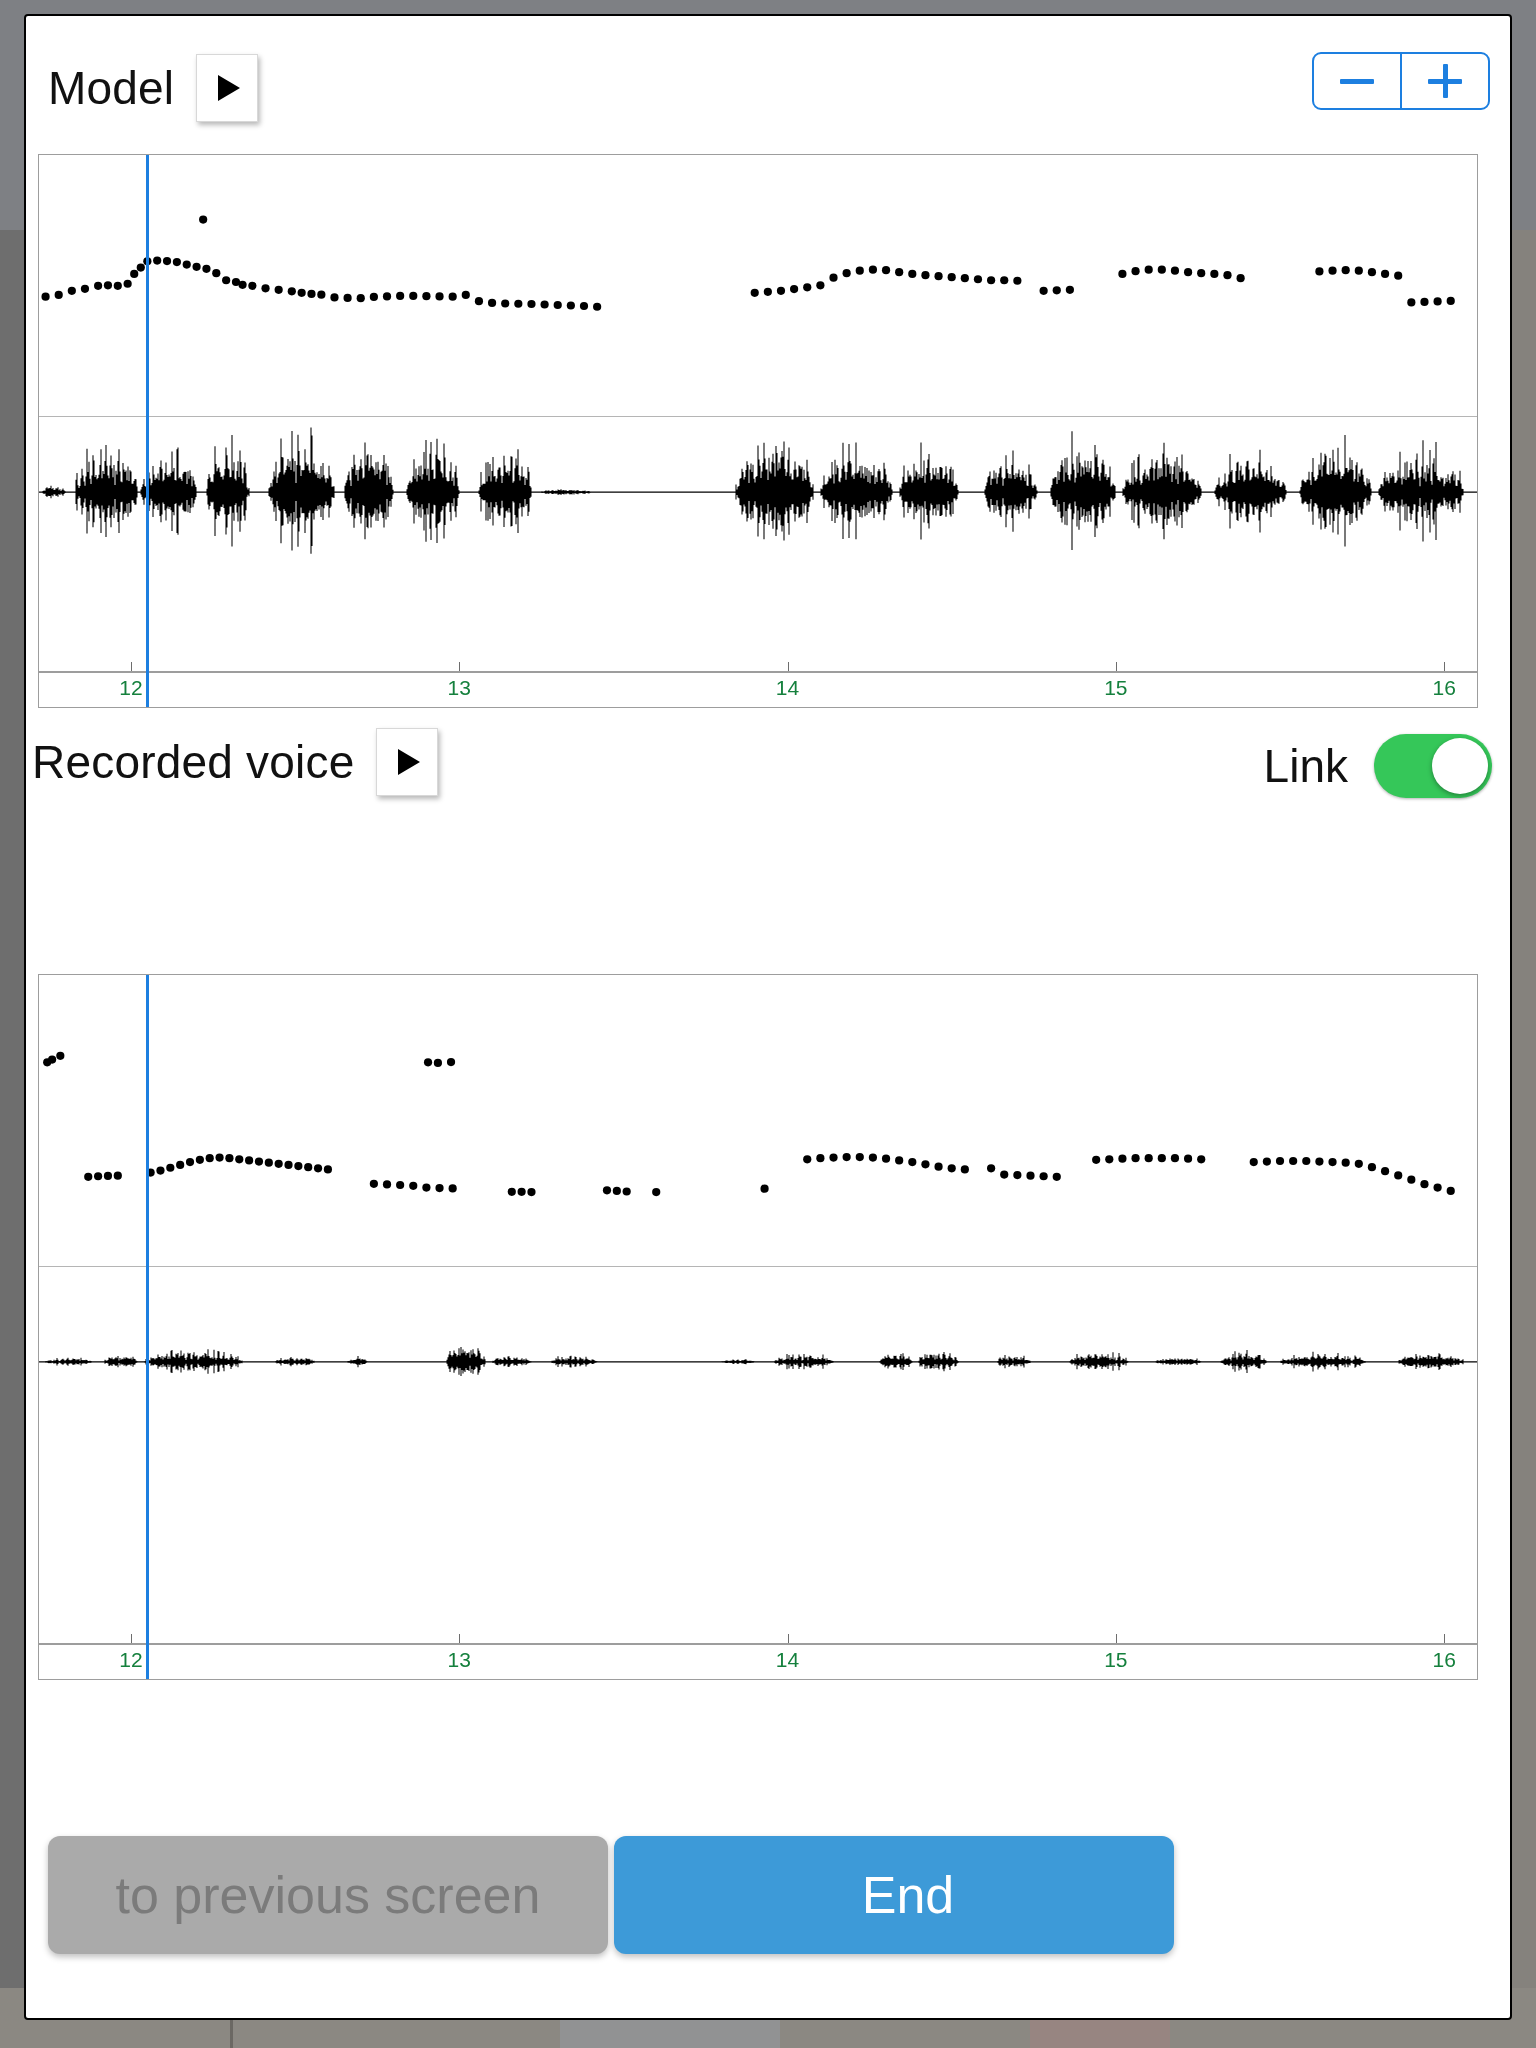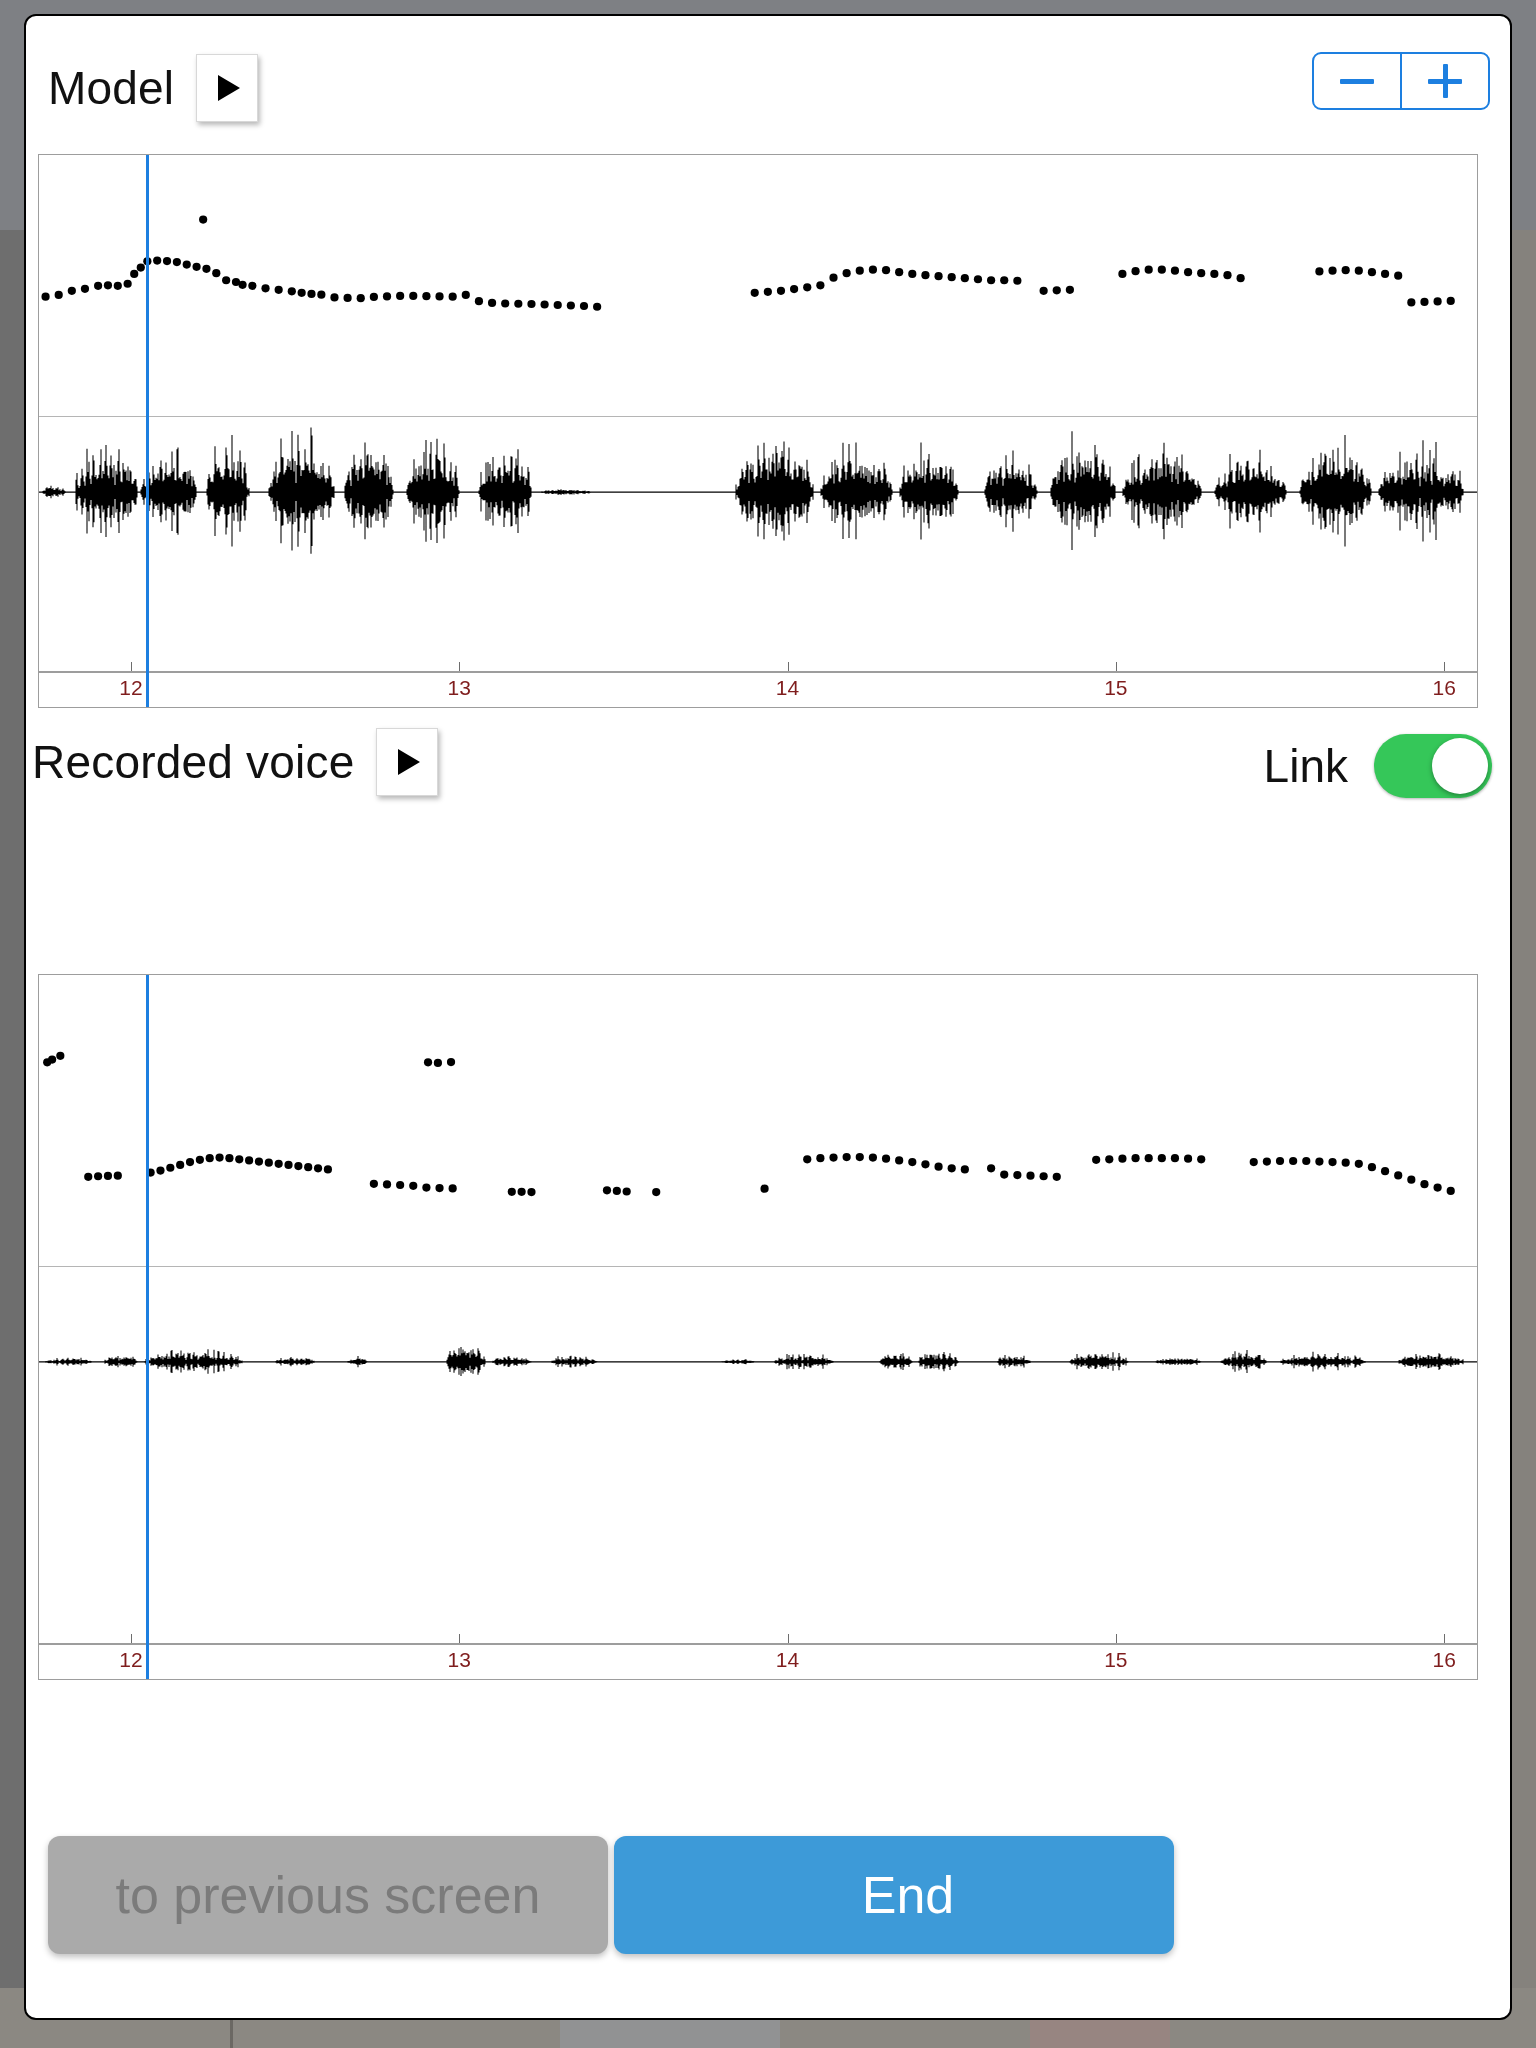--- a/index.html
+++ b/index.html
@@ -15,21 +15,21 @@
   .backdrop .b1{position:absolute;left:0;top:0;width:1536px;height:230px;background:#7e8084;}
   .backdrop .b2{position:absolute;left:0;top:230px;width:30px;height:1818px;background:#6e6e6e;}
   .backdrop .b3{position:absolute;right:0;top:230px;width:36px;height:1818px;background:#85827d;}
   .backdrop .b4{position:absolute;left:0;bottom:0;width:1536px;height:60px;background:#8b8882;}
   .backdrop .s1{position:absolute;left:230px;bottom:0;width:3px;height:60px;background:#6b6863;}
   .backdrop .s2{position:absolute;left:560px;bottom:0;width:220px;height:60px;background:#9a9fa8;opacity:.45;}
   .backdrop .s3{position:absolute;left:1030px;bottom:0;width:140px;height:60px;background:#b08080;opacity:.35;}
 
   .card{
     position:absolute;left:24px;top:14px;width:1488px;height:2006px;
-    background:#ffffff;border-radius:12px;border:2px solid #000;
+    background:#ffffff;border-radius:4px;border:2px solid #000;
     box-sizing:border-box;overflow:hidden;
   }
 
   
   .rowhead{position:absolute;display:flex;align-items:center;}
   .panel-title{
     font-size:46px;color:#111;letter-spacing:.2px;line-height:1;
     white-space:nowrap;
   }
   .play-btn{
@@ -76,21 +76,21 @@
 
   
   .graph{
     position:absolute;border:1px solid #9d9d9d;background:#fff;box-sizing:border-box;
   }
   .graph .divider{position:absolute;left:0;right:0;height:1px;background:#b5b5b5;}
   .graph .axis{position:absolute;left:0;right:0;border-top:2px solid #9d9d9d;}
   .graph .cursor{position:absolute;top:0;width:3px;background:#1d7fe0;}
   .tick{position:absolute;top:0;width:1px;height:9px;background:#6d6d6d;}
   .tick-lab{
-    position:absolute;top:10px;font-size:21px;color:#7f1d1d;
+    position:absolute;top:10px;font-size:21px;color:#15803d;
     transform:translateX(-50%);line-height:1;white-space:nowrap;
   }
   svg{display:block;}
 
   
   .footer{position:absolute;left:0;right:0;bottom:0;height:200px;}
   .btn{
     position:absolute;top:18px;height:118px;border-radius:12px;
     display:flex;align-items:center;justify-content:center;
     font-size:52px;box-sizing:border-box;box-shadow:0 3px 6px rgba(0,0,0,.25);

